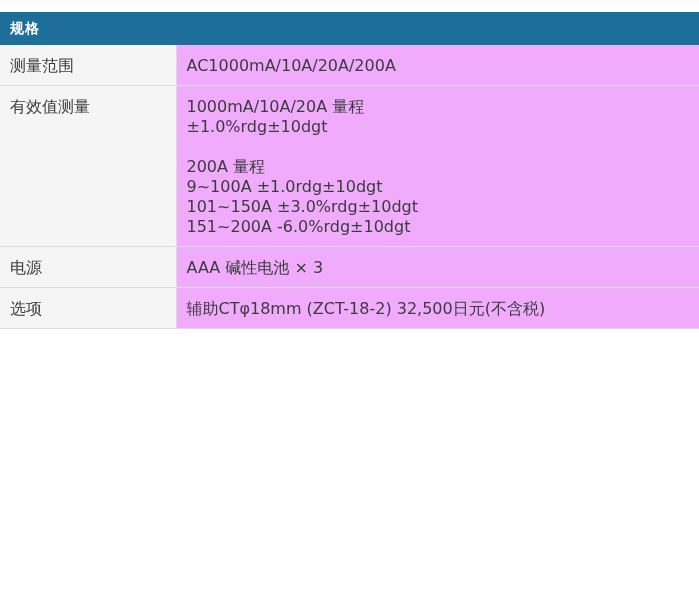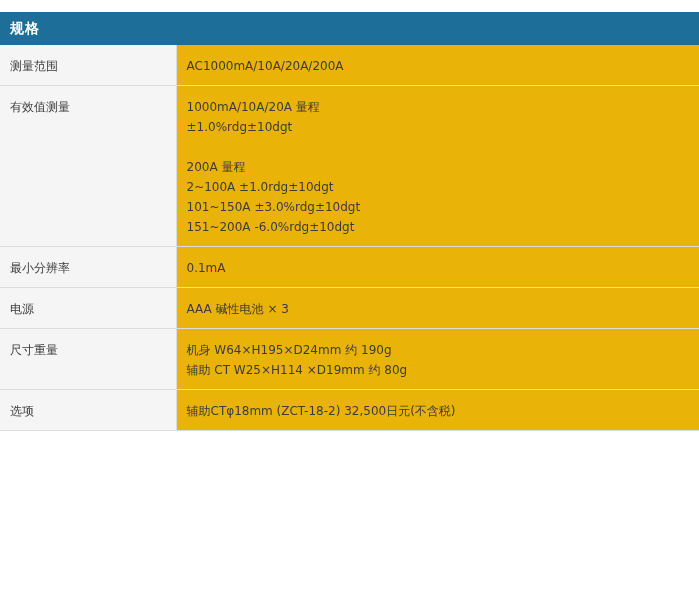--- a/index.html
+++ b/index.html
@@ -25,32 +25,32 @@
     letter-spacing: 1px;
   }
   table.spec-table {
     width: 699px;
     border-collapse: collapse;
     table-layout: fixed;
   }
   table.spec-table td {
     border-bottom: 1px solid #dcdcdc;
     vertical-align: top;
-    font-size: 12px;
+    font-size: 16px;
     color: #3c3c3c;
     line-height: 20px;
     padding: 11px 10px 9px 10px;
   }
   td.spec-label-cell {
     width: 176px;
     background: #f5f5f5;
     border-right: 1px solid #dcdcdc;
   }
   td.spec-value-cell {
-    background: #eab308;
+    background: #f0abfc;
     padding-left: 11px;
   }
   .value-line {
     min-height: 20px;
     white-space: pre-wrap;
   }
 </style>
 </head>
 <body>
 
@@ -65,42 +65,29 @@
             <div class="value-line">AC1000mA/10A/20A/200A</div>
           </td>
         </tr>
         <tr>
           <td class="spec-label-cell">有效值测量</td>
           <td class="spec-value-cell">
             <div class="value-line">1000mA/10A/20A 量程</div>
             <div class="value-line">±1.0%rdg±10dgt</div>
             <div class="value-line"></div>
             <div class="value-line">200A 量程</div>
-            <div class="value-line">2~100A ±1.0rdg±10dgt</div>
+            <div class="value-line">9~100A ±1.0rdg±10dgt</div>
             <div class="value-line">101~150A ±3.0%rdg±10dgt</div>
             <div class="value-line">151~200A -6.0%rdg±10dgt</div>
-          </td>
-        </tr>
-        <tr>
-          <td class="spec-label-cell">最小分辨率</td>
-          <td class="spec-value-cell">
-            <div class="value-line">0.1mA</div>
           </td>
         </tr>
         <tr>
           <td class="spec-label-cell">电源</td>
           <td class="spec-value-cell">
             <div class="value-line">AAA 碱性电池 × 3</div>
-          </td>
-        </tr>
-        <tr>
-          <td class="spec-label-cell">尺寸重量</td>
-          <td class="spec-value-cell">
-            <div class="value-line">机身 W64×H195×D24mm 约 190g</div>
-            <div class="value-line">辅助 CT W25×H114 ×D19mm 约 80g</div>
           </td>
         </tr>
         <tr>
           <td class="spec-label-cell">选项</td>
           <td class="spec-value-cell">
             <div class="value-line">辅助CTφ18mm (ZCT-18-2) 32,500日元(不含税)</div>
           </td>
         </tr>
       </tbody>
   </table>

